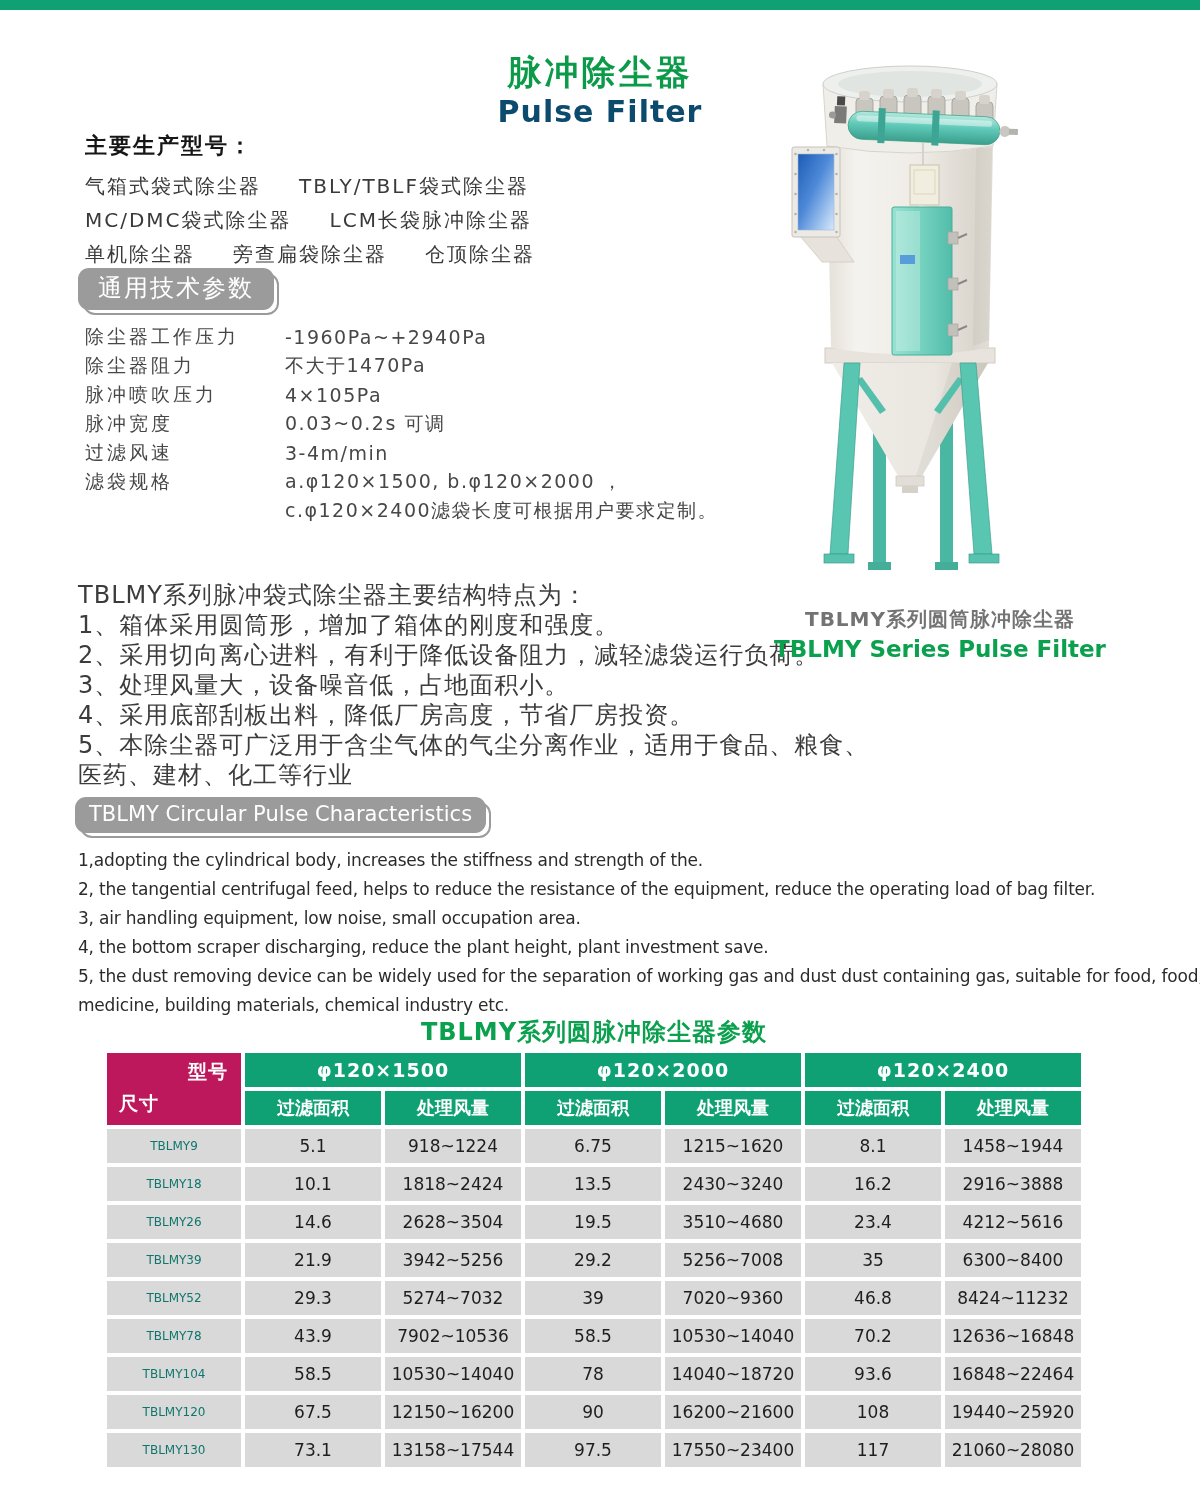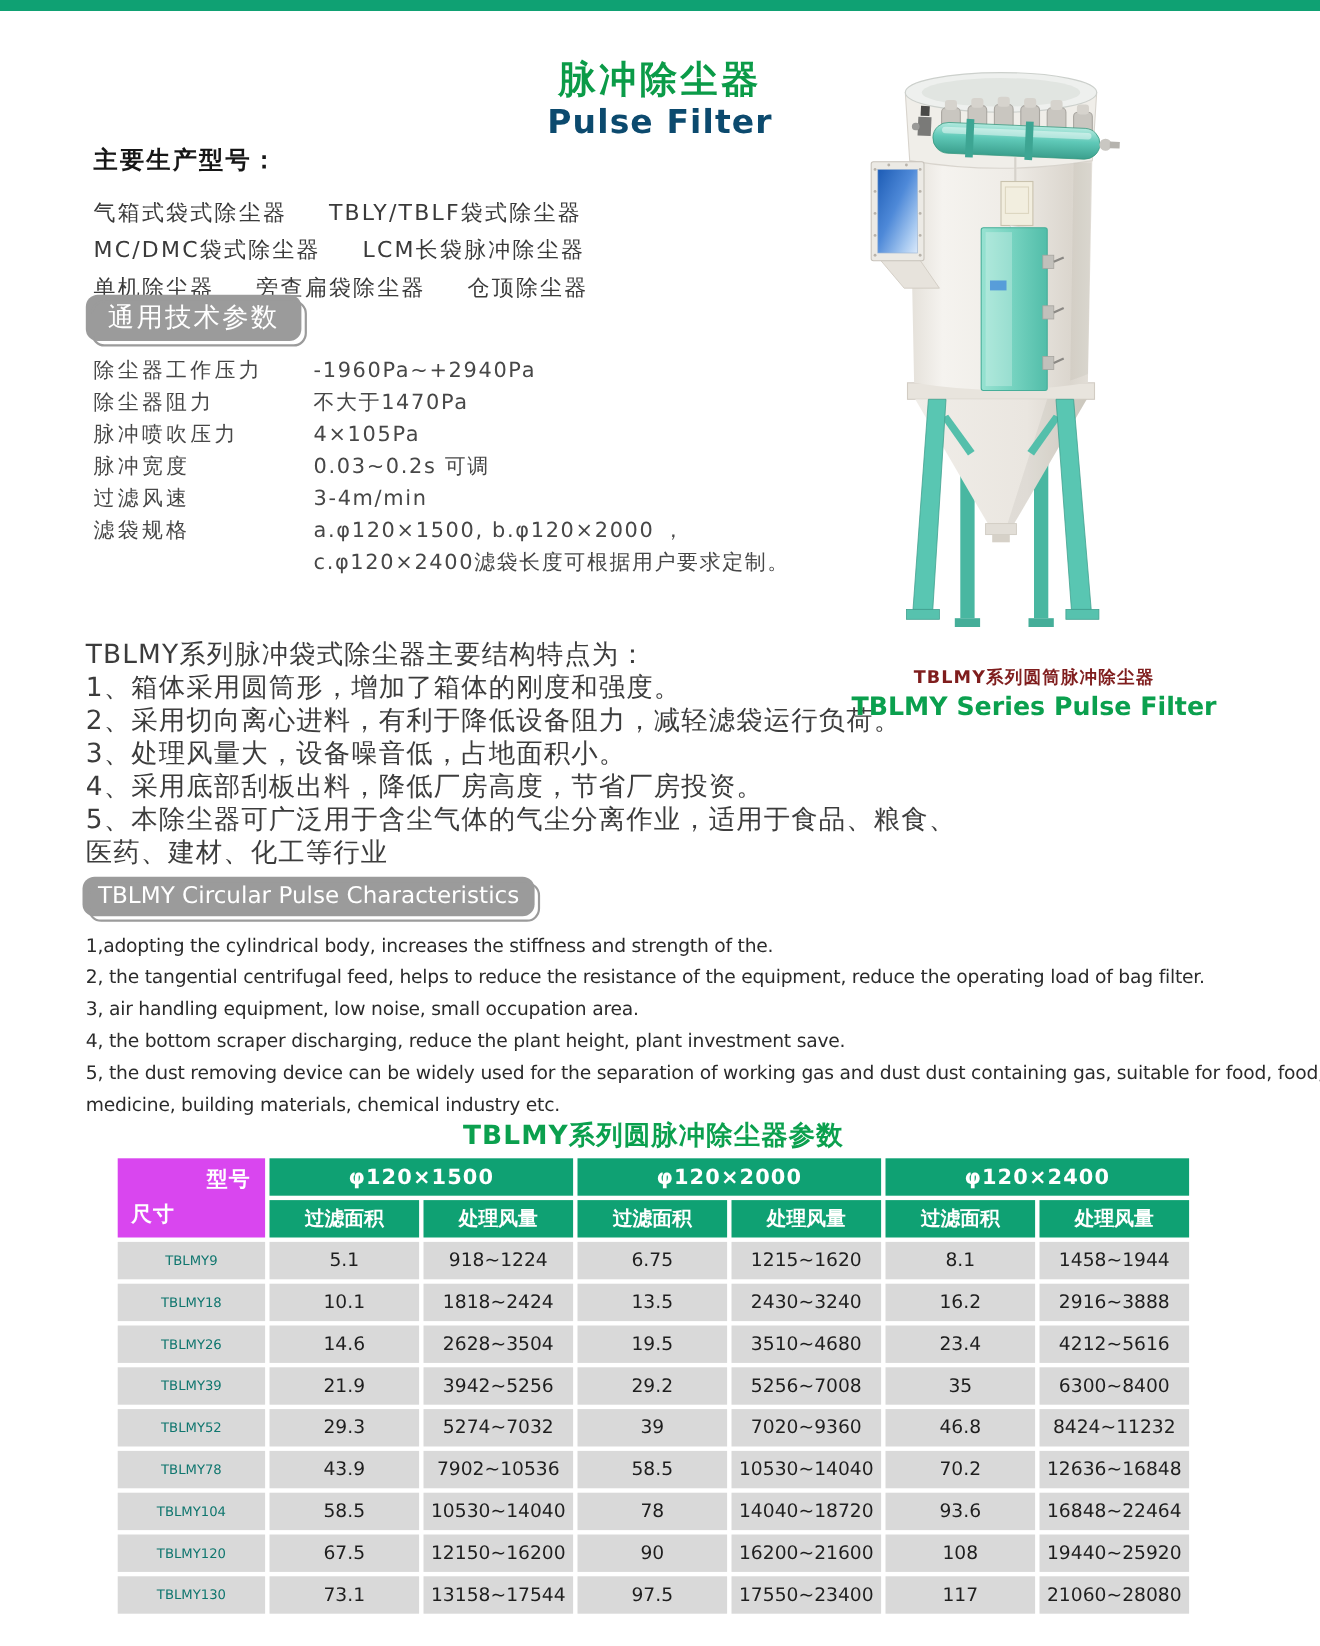--- a/index.html
+++ b/index.html
@@ -8,21 +8,21 @@
 
   .top-bar{position:absolute;left:0;top:0;width:1200px;height:10px;background:#0fa173;}
 
   .title-zh{position:absolute;left:350px;top:50px;width:500px;text-align:center;
     font-size:34px;font-weight:bold;color:#0b9b48;letter-spacing:3px;}
   .title-en{position:absolute;left:350px;top:94px;width:500px;text-align:center;
     font-size:30px;font-weight:bold;color:#0c4a6e;letter-spacing:1px;}
 
   .models{position:absolute;left:85px;top:131px;width:620px;}
   .models-heading{font-size:22px;font-weight:bold;color:#161616;letter-spacing:2px;margin-bottom:12px;}
-  .models-line{display:flex;gap:38px;height:34px;align-items:flex-end;white-space:nowrap;}
+  .models-line{display:flex;gap:38px;height:34px;align-items:flex-start;white-space:nowrap;}
   .model-item{font-size:20px;color:#3a3a3a;letter-spacing:2px;}
 
   .badge{display:inline-block;position:relative;background:#9b9b9b;color:#ffffff;
     border-radius:11px;padding:4px 20px 6px 20px;font-size:24px;letter-spacing:2px;z-index:0;}
   .badge::after{content:"";position:absolute;left:5px;top:5px;width:100%;height:100%;
     border:2px solid #9b9b9b;border-radius:12px;z-index:-1;box-sizing:border-box;}
   .badge-en{font-size:21px;letter-spacing:0;padding:5px 14px 7px 14px;}
 
   #badge-params{position:absolute;left:78px;top:268px;}
   #badge-feat-zh{position:absolute;left:75px;top:526px;}
@@ -44,27 +44,27 @@
 
   .spec-table{position:absolute;left:107px;top:1053px;display:grid;
     grid-template-columns:134px repeat(6,136px);
     grid-template-rows:34px 34px repeat(9,34px);
     gap:4px;background:#ffffff;}
   .cell{display:flex;align-items:center;justify-content:center;}
   .cell.h{background:#0fa173;color:#ffffff;font-weight:bold;font-size:18px;}
   .cell.group{grid-column:span 2;font-size:19px;letter-spacing:1px;}
   .cell.c{background:#d9d9d9;color:#1e1e1e;font-size:17px;}
   .cell.model{font-size:12px;color:#0f766e;}
-  .corner{grid-row:1/3;grid-column:1;background:#d946ef;position:relative;}
+  .corner{grid-row:1/3;grid-column:1;background:#be185d;position:relative;}
   .corner .corner-top{position:absolute;top:6px;right:13px;color:#fff;font-weight:bold;font-size:19px;letter-spacing:1px;}
   .corner .corner-bottom{position:absolute;bottom:8px;left:12px;color:#fff;font-weight:bold;font-size:19px;letter-spacing:1px;}
 
   .product{position:absolute;left:770px;top:48px;width:430px;height:545px;}
   .caption{position:absolute;left:760px;top:606px;width:360px;text-align:center;}
-  .caption-zh{font-size:16px;font-weight:bold;color:#7f1d1d;letter-spacing:1px;}
+  .caption-zh{font-size:20px;font-weight:bold;color:#737373;letter-spacing:1px;}
   .caption-en{font-size:23px;font-weight:bold;color:#0ba04e;margin-top:3px;}
 </style>
 </head>
 <body>
 
 <div id="page">
 
   <div class="top-bar"></div>
 
   <div class="title-zh">脉冲除尘器</div>

